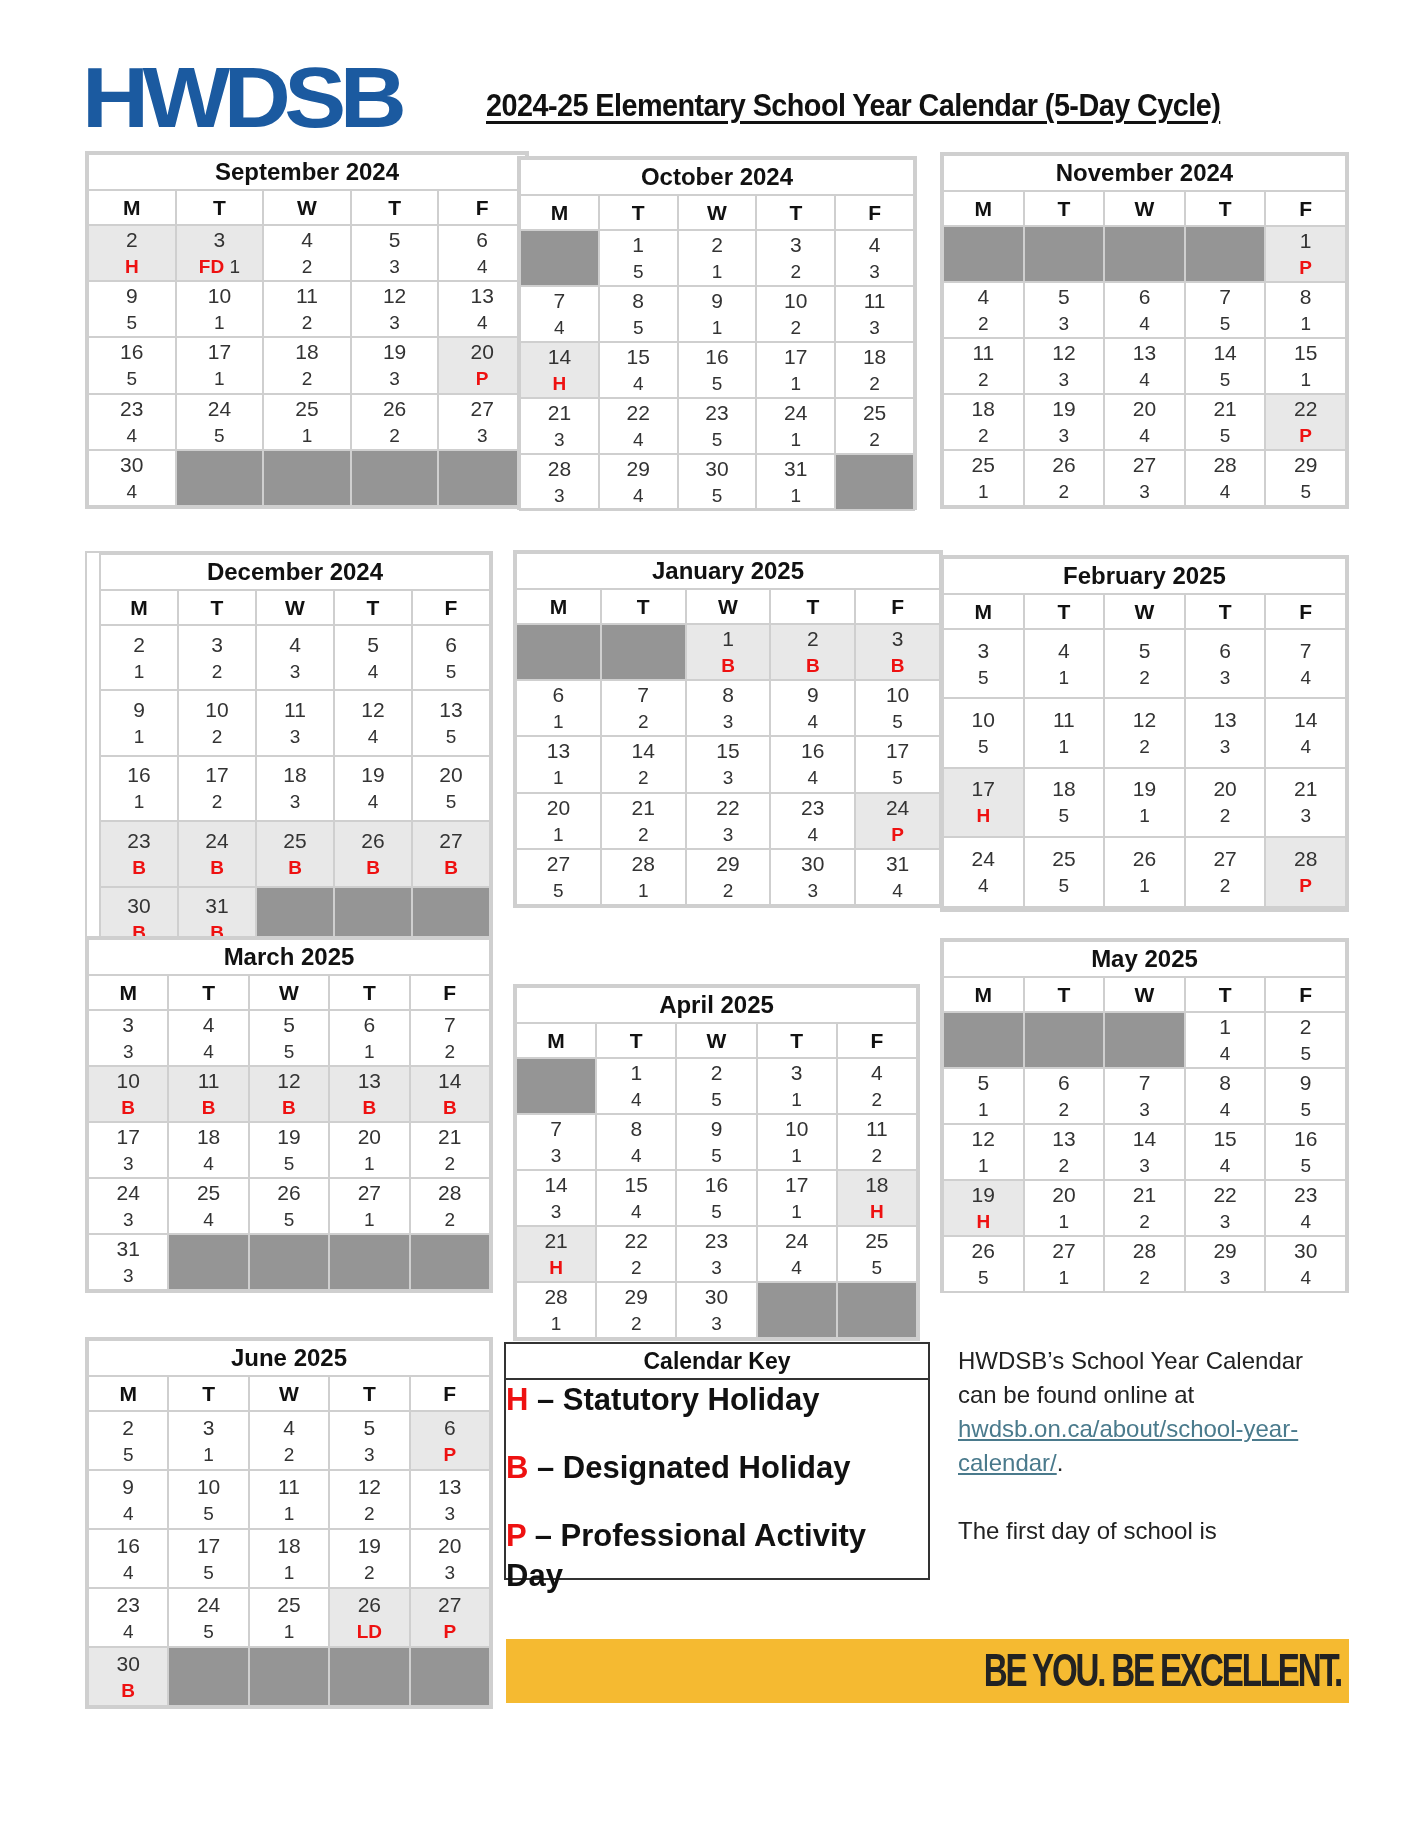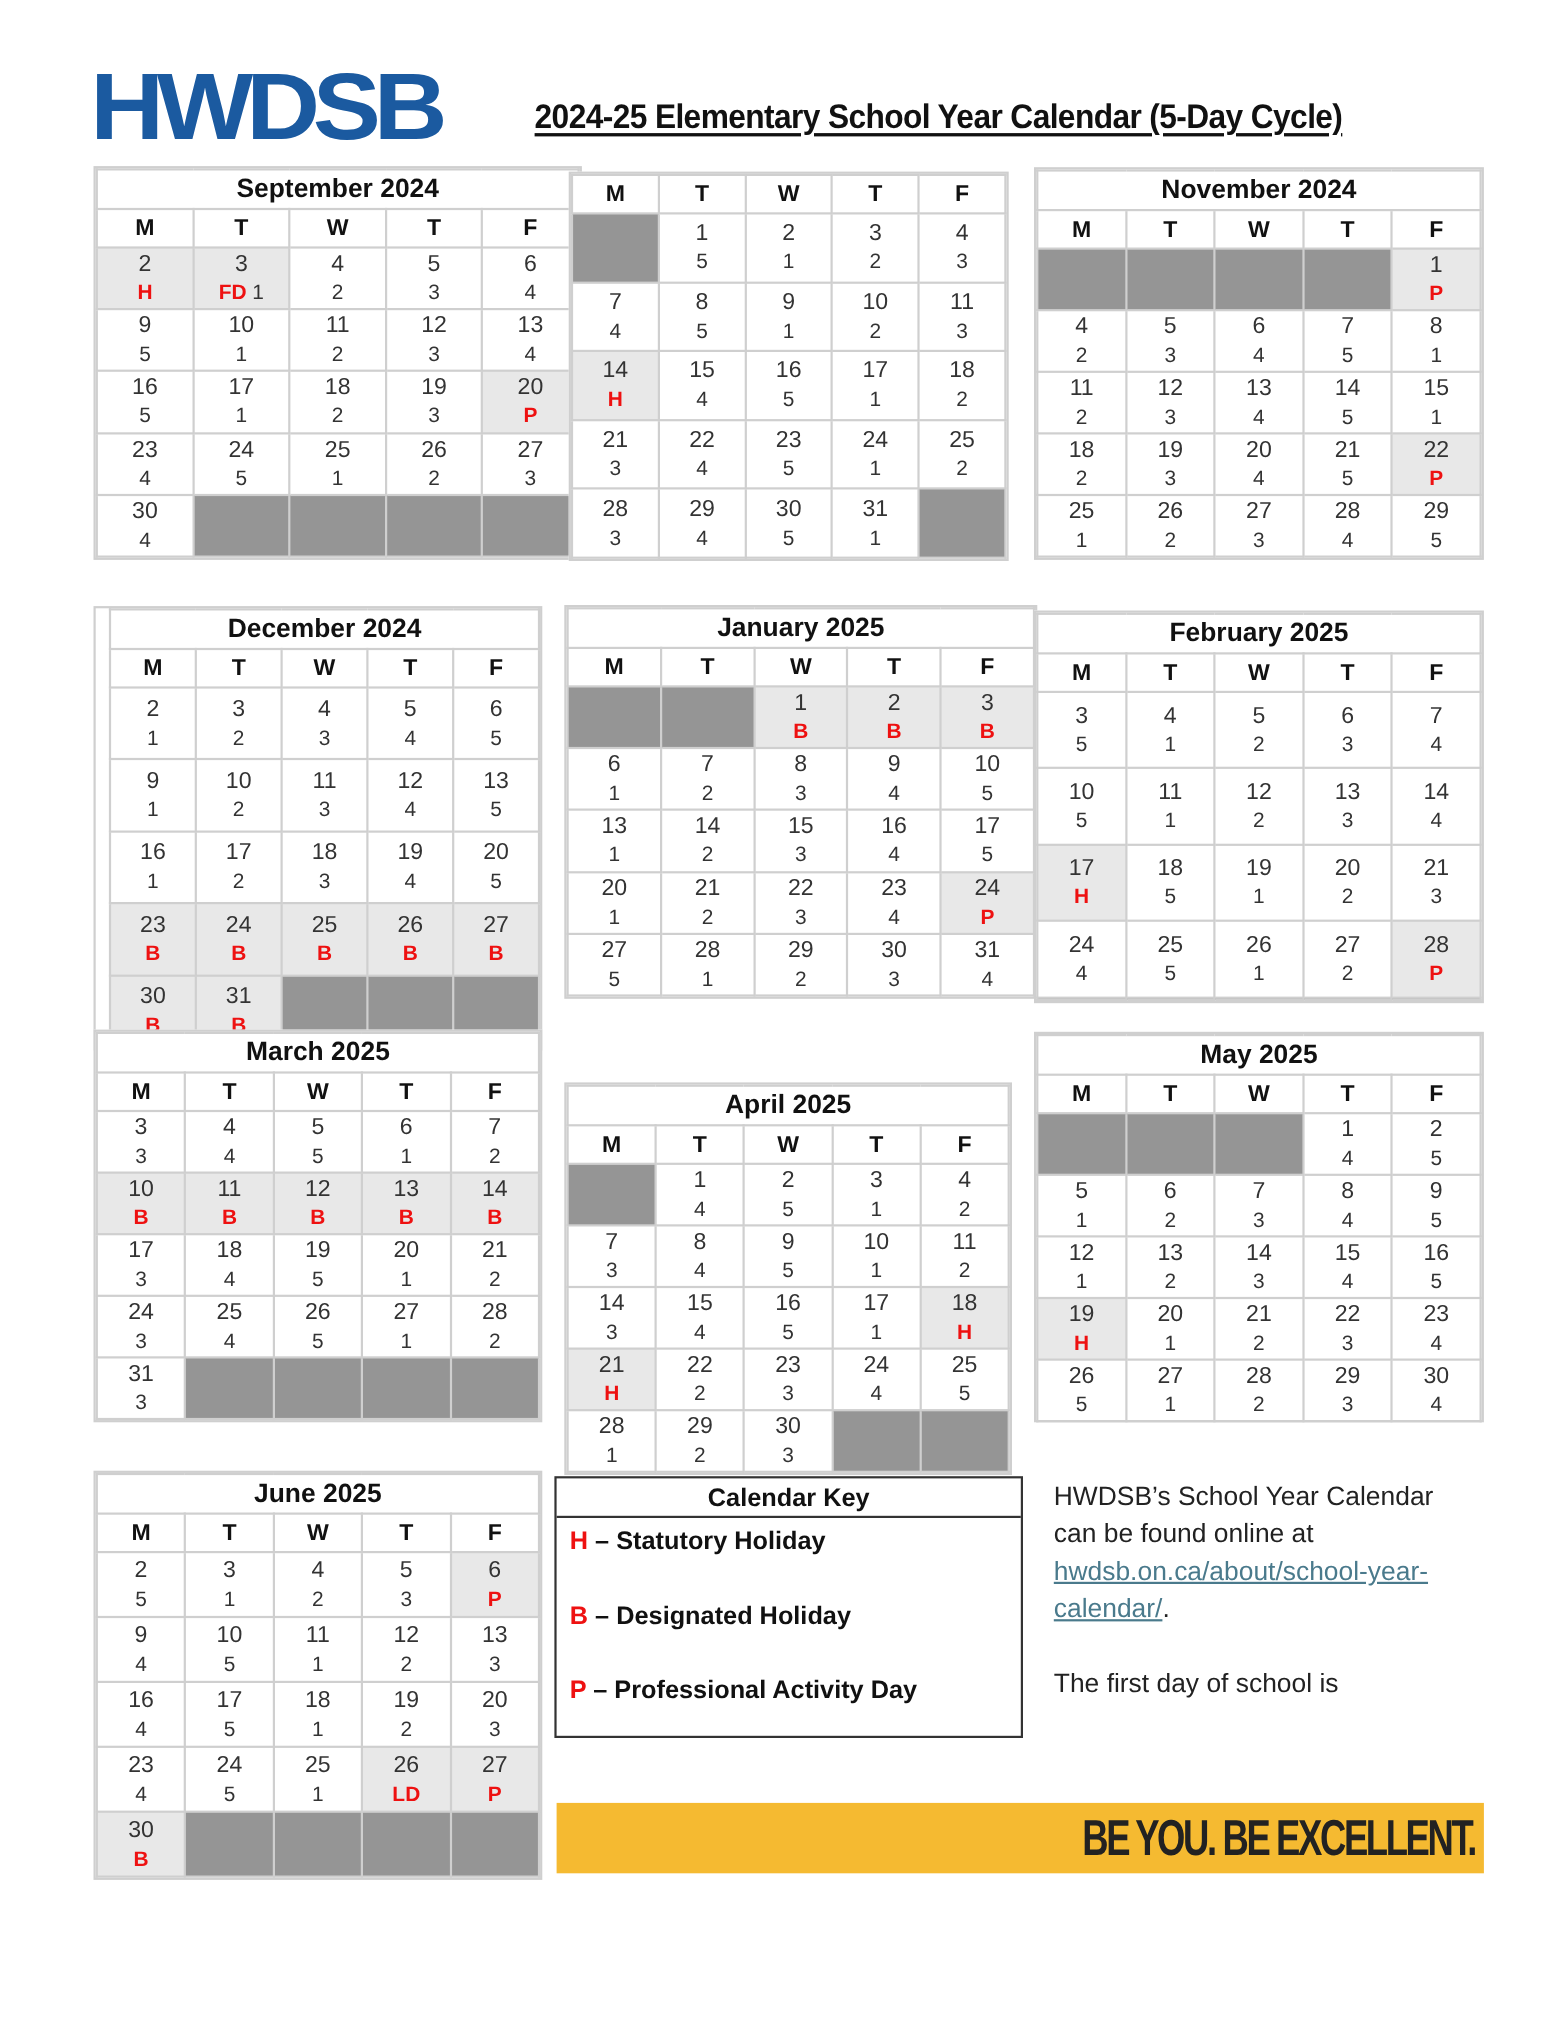--- a/index.html
+++ b/index.html
@@ -19,21 +19,21 @@
   .cal td.day { vertical-align:middle; font-size:21px; color:#333; line-height:27px; }
   .cal td.day .num, .cal td.day .cyc { display:block; }
   .cal td.day .cyc { font-size:19px; }
   .cal td.mark { background:#e8e8e8; }
   .cal td.blank { background:#959595; }
   .red { color:#ee1111; font-weight:bold; }
   .key { position:absolute; left:504px; top:1342px; width:426px; height:238px;
          border:2px solid #333; box-sizing:border-box; }
   .key .khead { height:34px; border-bottom:2px solid #333; text-align:center;
                 font-weight:bold; font-size:23px; line-height:34px; color:#111; }
-  .key .krow { font-weight:bold; font-size:23px; color:#111; padding-left:12px; height:68px; line-height:40px; }
+  .key .krow { font-weight:bold; font-size:31px; color:#111; height:68px; line-height:40px; }
   .info { position:absolute; left:958px; top:1344px; width:380px; font-size:24px; line-height:34px; color:#222; }
   .info a { color:#4a7a8c; text-decoration:underline; }
   .info .gap { height:34px; }
   .banner { position:absolute; left:506px; top:1639px; width:843px; height:64px; background:#f5ba31; }
   .banner span { position:absolute; right:8px; top:4px; font-weight:bold; font-size:46px;
                  letter-spacing:-3px; color:#222; transform:scaleX(0.72); transform-origin:right top; white-space:nowrap; }
 </style>
 </head>
 <body>
 
@@ -150,20 +150,23 @@
           <td class="day blank"></td>
           <td class="day blank"></td>
           <td class="day blank"></td>
         </tr>
       </tbody>
     </table>
   </div>
 <div class="cal" style="left:517px;top:156px;width:400px;height:354px;">
     <table>
       <tbody>
+        <tr>
+          <th colspan="5" class="mhead">October 2024</th>
+        </tr>
         <tr>
           <th class="dhead">M</th>
           <th class="dhead">T</th>
           <th class="dhead">W</th>
           <th class="dhead">T</th>
           <th class="dhead">F</th>
         </tr>
         <tr>
           <td class="day blank"></td>
           <td class="day">

